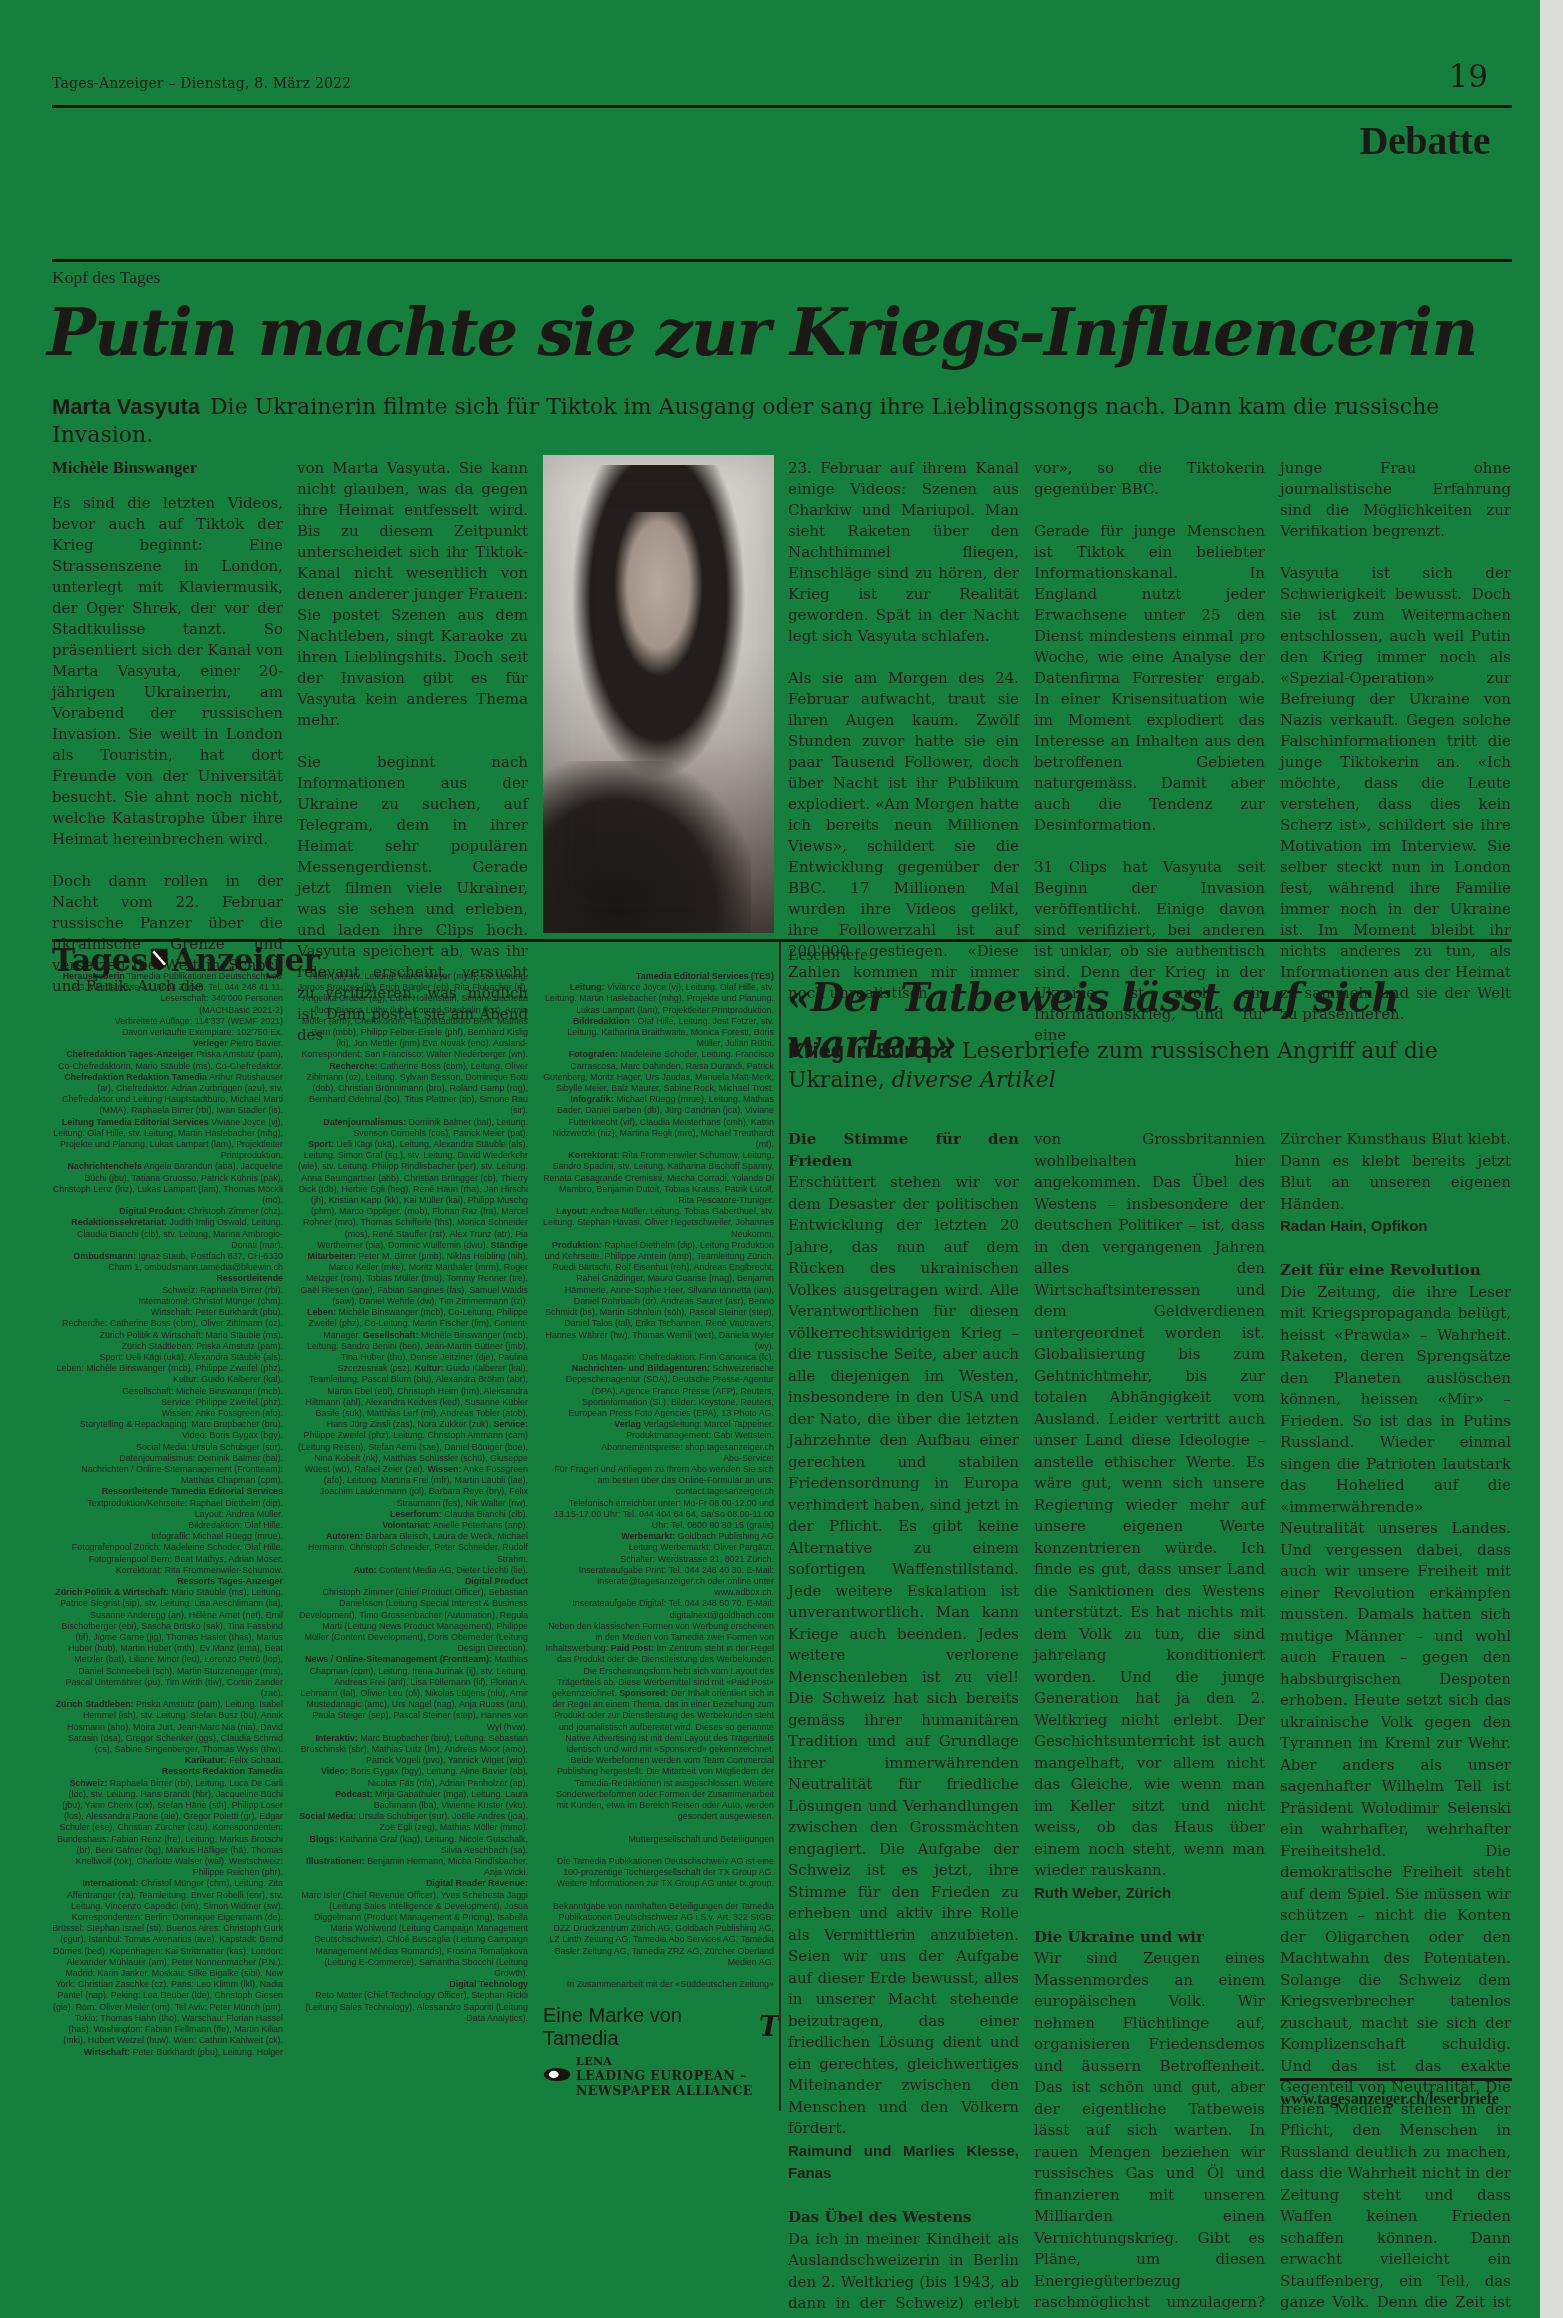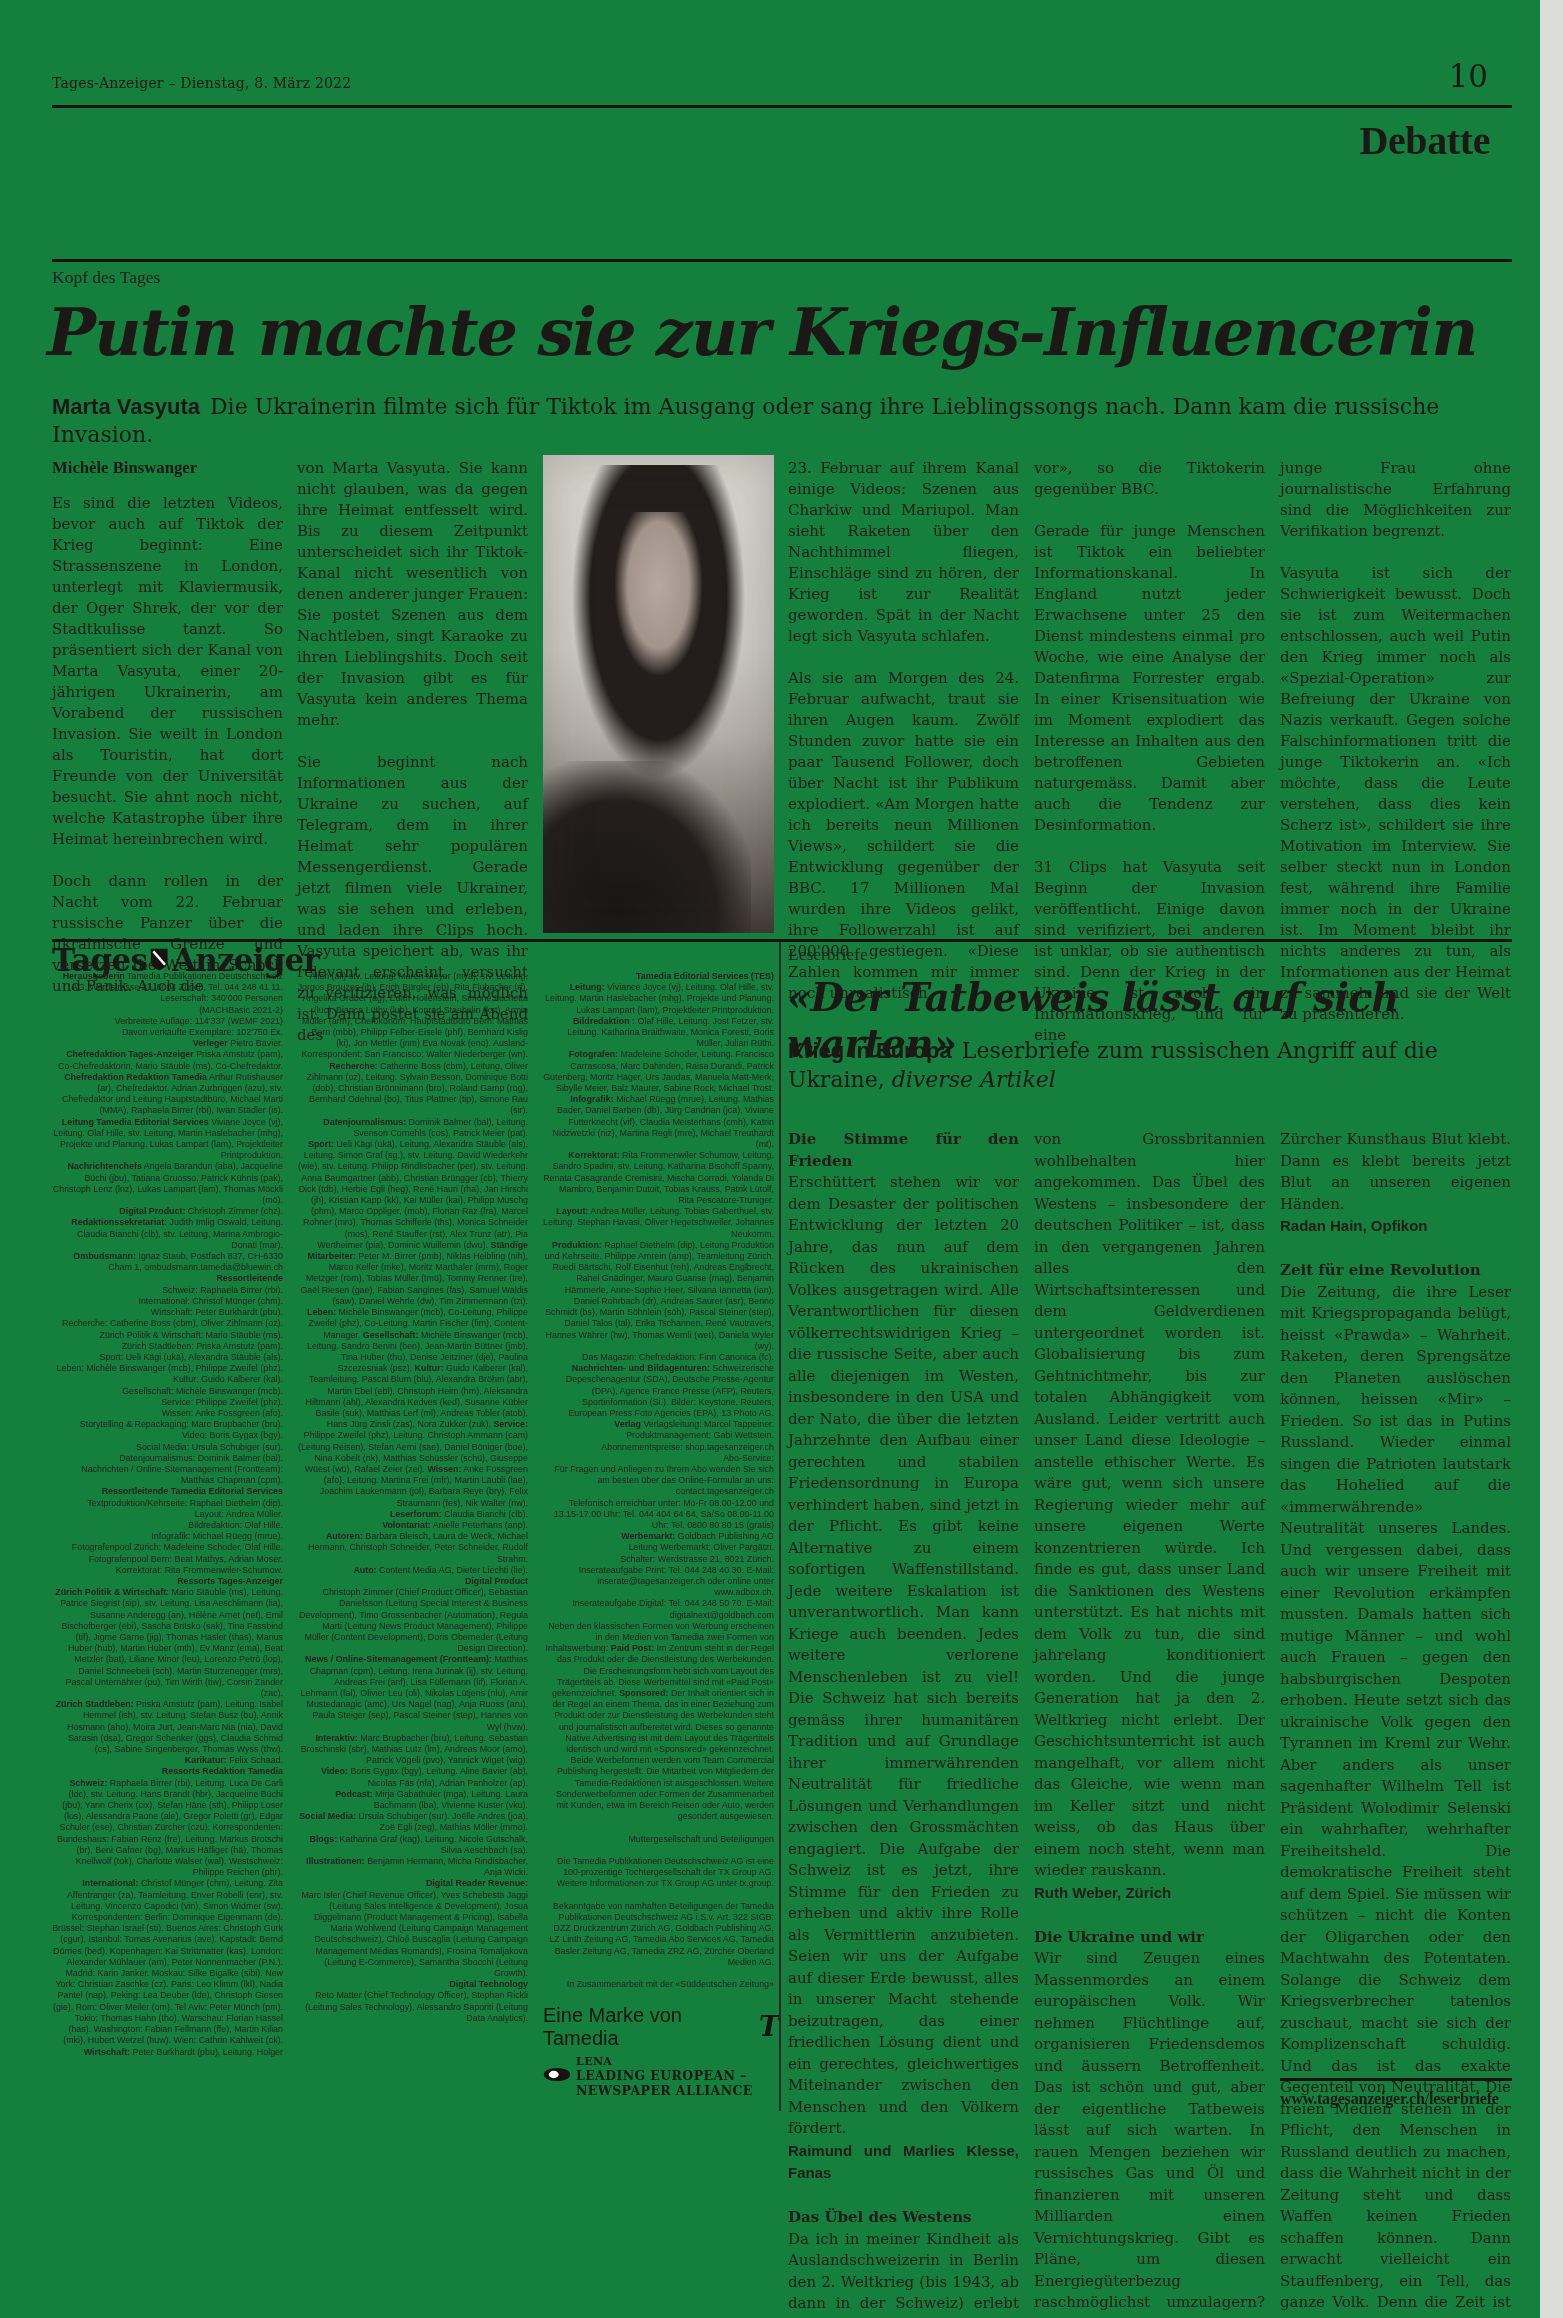--- a/index.html
+++ b/index.html
@@ -60,21 +60,21 @@
   .fi{font-style:italic;}
   .l-footer-rule{left:1280px;top:2078px;width:232px;height:2.5px;}
   .l-footer{left:1280px;top:2090px;font-size:16px;font-weight:bold;letter-spacing:-0.2px;}
 </style>
 </head>
 <body>
 
 <div class="page">
 
   <div class="abs edition">Tages-Anzeiger – Dienstag, 8. März 2022</div>
-  <div class="abs pageno">10</div>
+  <div class="abs pageno">19</div>
   <div class="rule" style="left:52px;width:1460px;top:105px;height:2.5px;"></div>
   <div class="abs section-title sans">Debatte</div>
 
   <div class="rule" style="left:52px;width:1460px;top:259px;height:3.3px;"></div>
   <div class="abs kicker sans">Kopf des Tages</div>
   <h1 class="abs headline" style="margin:0;">Putin machte sie zur Kriegs-Influencerin</h1>
   <p class="abs lead" style="margin:0;"><span class="fs">Marta Vasyuta</span><span>Die Ukrainerin filmte sich für Tiktok im Ausgang oder sang ihre Lieblingssongs nach. Dann kam die russische Invasion.</span></p>
   <div class="abs byline sans">Michèle Binswanger</div>
 
   <div class="acol" style="left:52px;top:493px;height:444px;">Es sind die letzten Videos, bevor auch auf Tiktok der Krieg beginnt: Eine Strassenszene in London, unterlegt mit Klaviermusik, der Oger Shrek, der vor der Stadtkulisse tanzt. So präsentiert sich der Kanal von Marta Vasyuta, einer 20-jährigen Ukrainerin, am Vorabend der russischen Invasion. Sie weilt in London als Touristin, hat dort Freunde von der Universität besucht. Sie ahnt noch nicht, welche Katastrophe über ihre Heimat hereinbrechen wird.

